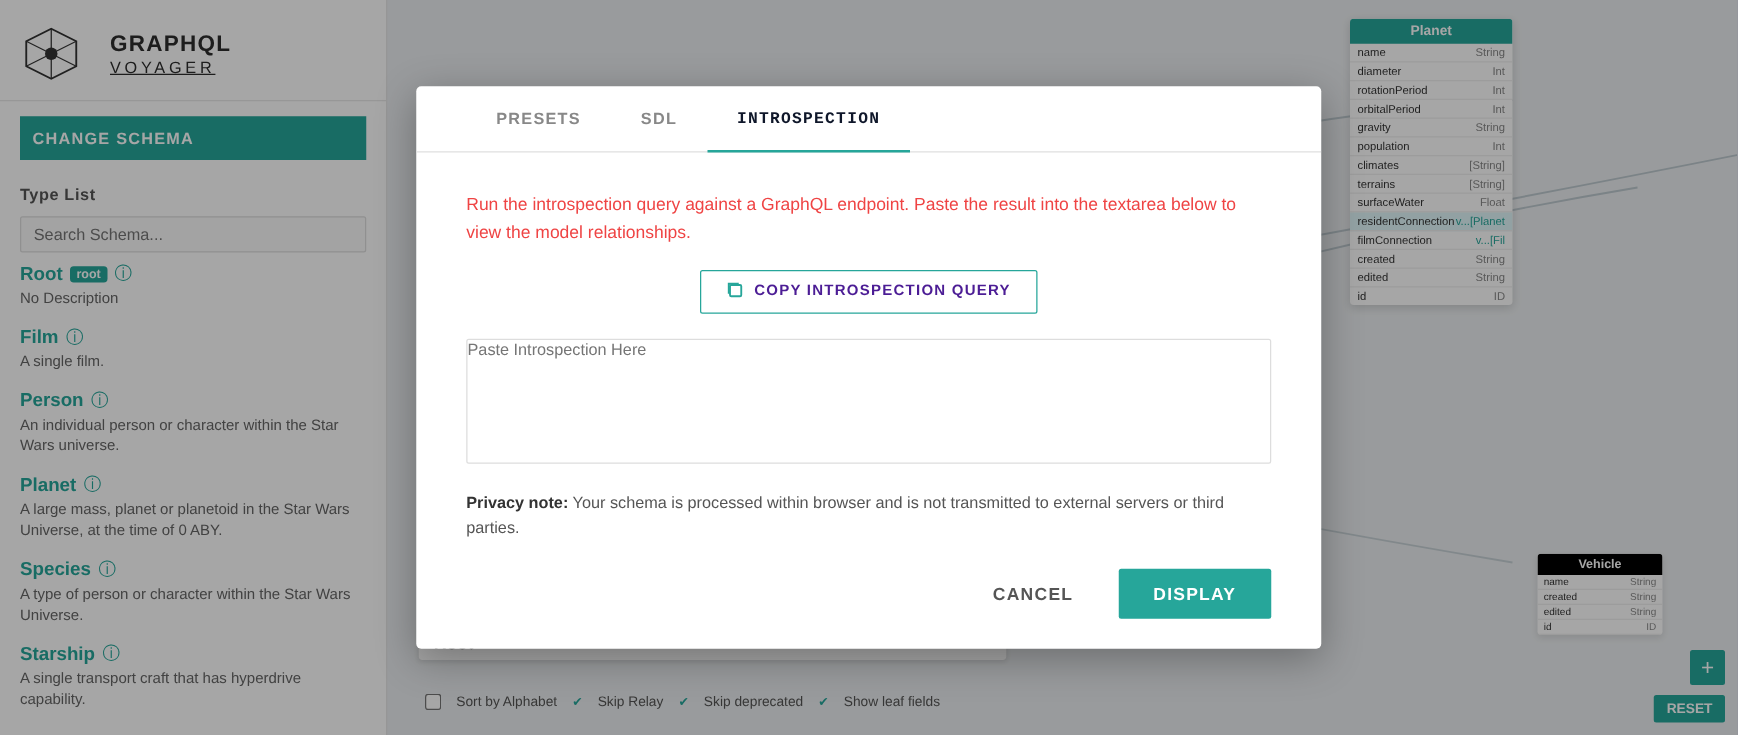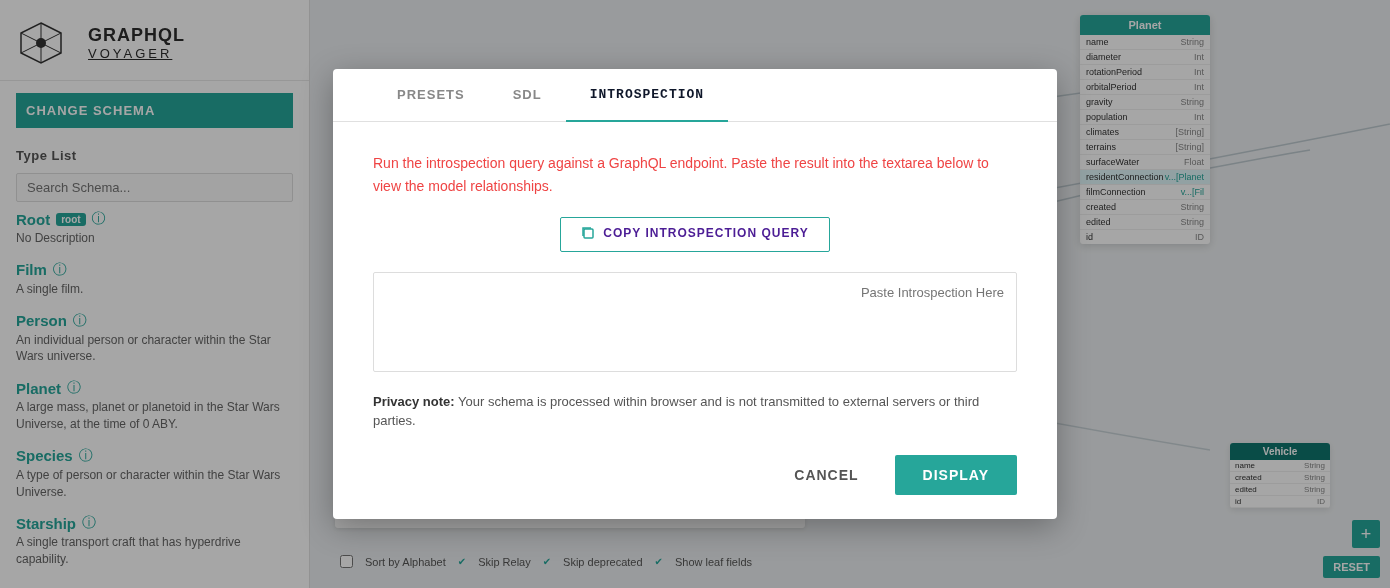--- a/index.html
+++ b/index.html
@@ -273,28 +273,27 @@
 
     .copy-btn-icon {
       font-size: 14px;
     }
 
     .introspection-textarea {
       width: 100%;
       height: 100px;
       border: 1px solid #ddd;
       border-radius: 2px;
-      padding: 12px;
+      padding: 0;
       font-size: 13px;
       color: #aaa;
       resize: none;
       font-family: inherit;
       outline: none;
       margin-bottom: 16px;
-      text-align: right;
     }
 
     .privacy-note {
       font-size: 13px;
       color: #555;
       margin-bottom: 16px;
       line-height: 1.5;
     }
 
     .privacy-note strong {
@@ -365,21 +364,21 @@
       bottom: 20px;
       right: 300px;
       background: white;
       border-radius: 3px;
       box-shadow: 0 2px 6px rgba(0,0,0,0.1);
       min-width: 100px;
       overflow: hidden;
     }
 
     .vehicle-table-header {
-      background: #0f766e;
+      background: #000000;
       color: white;
       text-align: center;
       font-size: 10px;
       font-weight: 700;
       padding: 3px 3px;
     }
 
     .vehicle-table-row {
       display: flex;
       justify-content: space-between;

